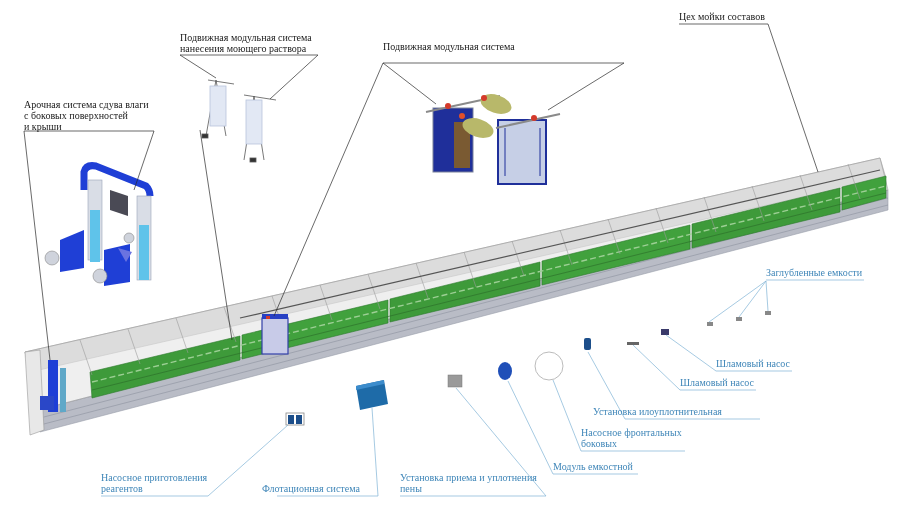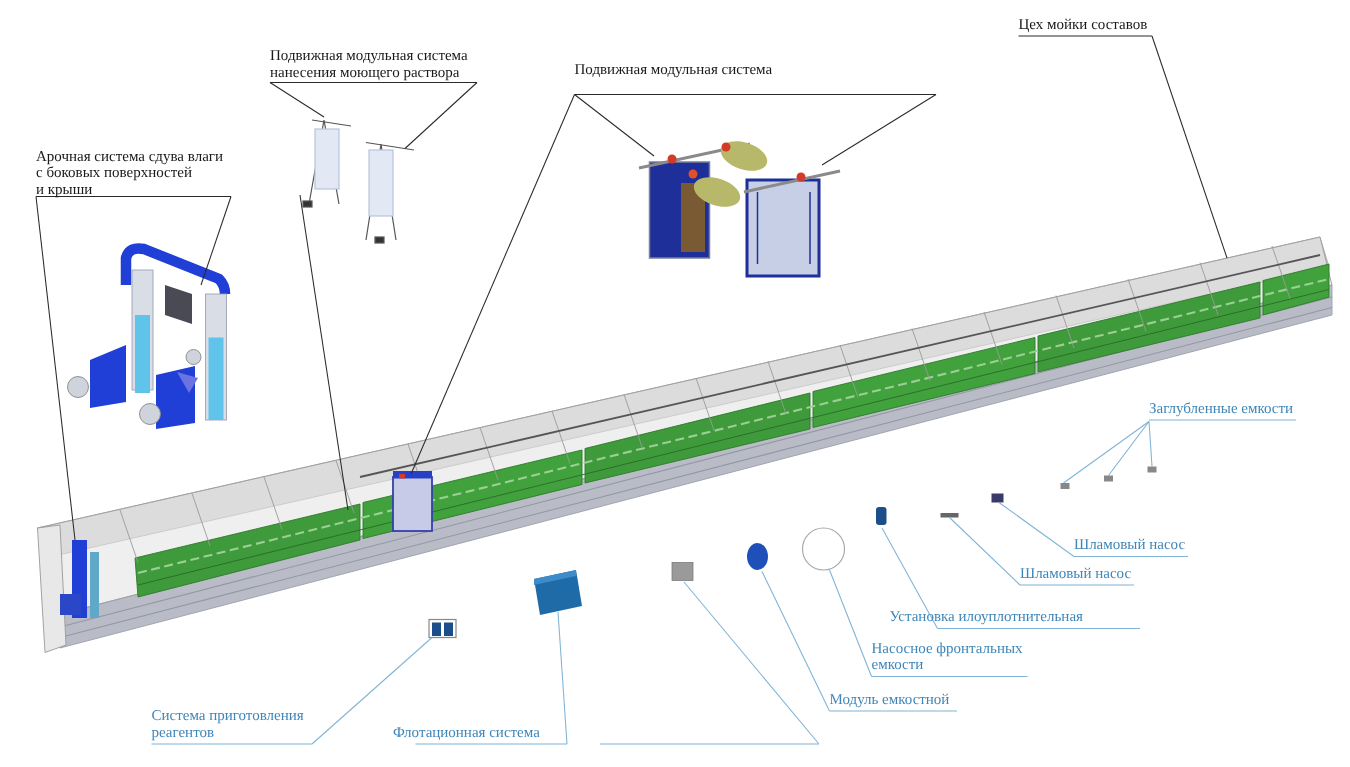--- a/index.html
+++ b/index.html
@@ -203,25 +203,29 @@
     <span class="ln">Шламовый насос</span>
   </div>
   <div class="lbl blue" style="left:680px;top:377px;">
     <span class="ln">Шламовый насос</span>
   </div>
   <div class="lbl blue" style="left:593px;top:406px;">
     <span class="ln">Установка илоуплотнительная</span>
   </div>
   <div class="lbl blue" style="left:581px;top:427px;">
     <span class="ln">Насосное фронтальных</span>
-    <span class="ln">емкости</span>
+    <span class="ln">боковых</span>
   </div>
   <div class="lbl blue" style="left:553px;top:461px;">
     <span class="ln">Модуль емкостной</span>
   </div>
+  <div class="lbl blue" style="left:400px;top:472px;">
+    <span class="ln">Установка приема и уплотнения</span>
+    <span class="ln">пены</span>
+  </div>
   <div class="lbl blue" style="left:262px;top:483px;">
     <span class="ln">Флотационная система</span>
   </div>
   <div class="lbl blue" style="left:101px;top:472px;">
-    <span class="ln">Система приготовления</span>
+    <span class="ln">Насосное приготовления</span>
     <span class="ln">реагентов</span>
   </div>
 </div>
 
 </body></html>

